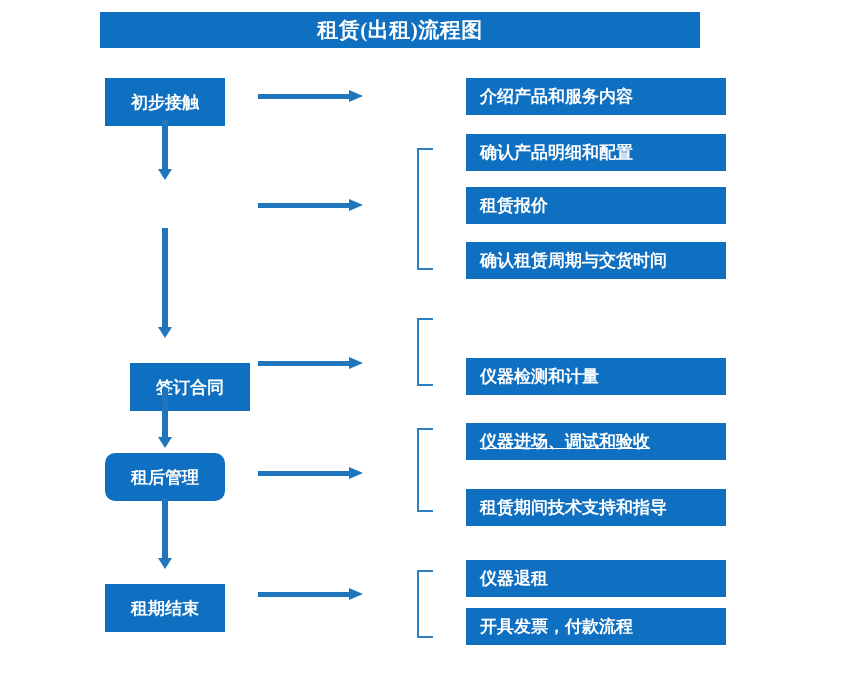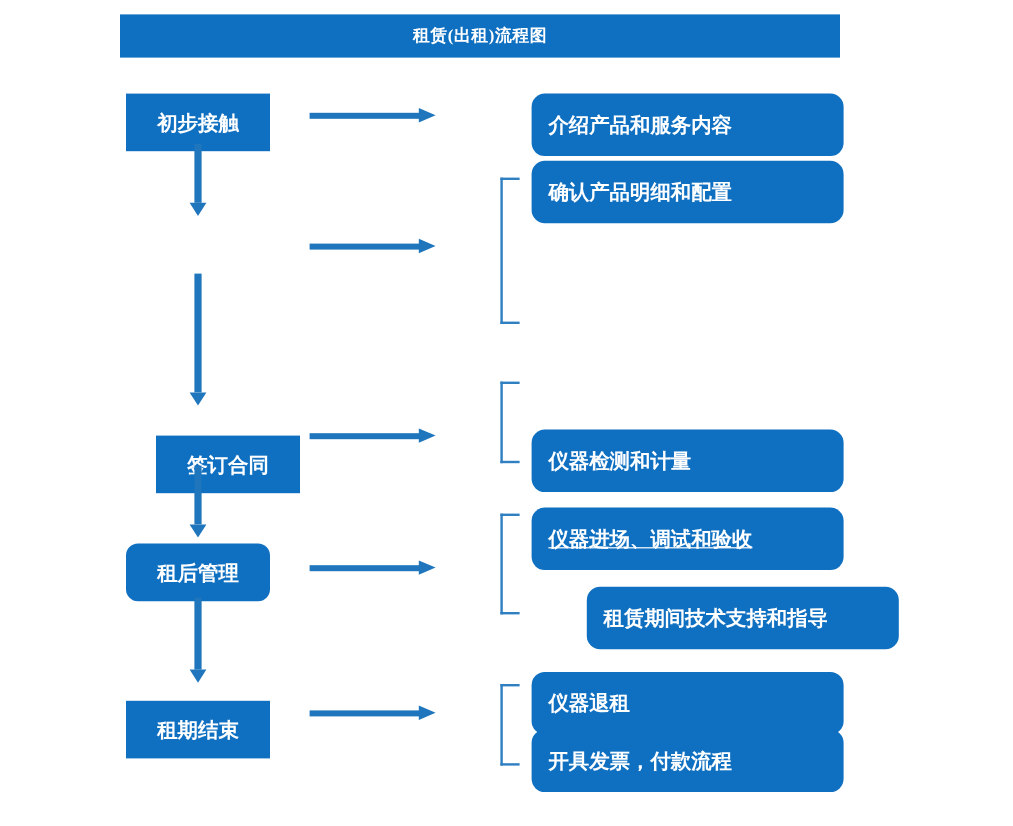--- a/index.html
+++ b/index.html
@@ -24,21 +24,21 @@
     position: absolute;
     left: 100px;
     top: 12px;
     width: 600px;
     height: 36px;
     background: #0F6FC0;
     color: #ffffff;
     display: flex;
     align-items: center;
     justify-content: center;
-    font-size: 14px;
+    font-size: 21px;
     font-weight: bold;
     letter-spacing: 0.5px;
   }
 
   
   .node {
     position: absolute;
     background: #0F6FC0;
     color: #ffffff;
     display: flex;
@@ -48,27 +48,26 @@
   }
   .node.stage {
     width: 120px;
     height: 48px;
     left: 105px;
     justify-content: center;
     font-size: 17px;
   }
   .node.task {
     width: 260px;
-    height: 52px;
-    left: 443px;
+    height: 37px;
+    left: 466px;
     justify-content: flex-start;
     padding-left: 14px;
     box-sizing: border-box;
     font-size: 17px;
-    border-radius: 11px;
   }
 
   
   .h-arrow {
     position: absolute;
     height: 12px;
     width: 105px;
     left: 258px;
   }
   .h-arrow .shaft {
@@ -191,26 +190,28 @@
   <div class="bracket" style="top:318px; height:68px;"></div>
 
   <div class="bracket" style="top:428px; height:84px;"></div>
 
   <div class="bracket" style="top:570px; height:68px;"></div>
 
   <div class="node task" style="top:78px;">介绍产品和服务内容</div>
 
   <div class="node task" style="top:134px;">确认产品明细和配置</div>
 
-
+  <div class="node task" style="top:187px;">租赁报价</div>
+
+  <div class="node task" style="top:242px;">确认租赁周期与交货时间</div>
 
 
   <div class="node task" style="top:358px;">仪器检测和计量</div>
 
   <div class="node task" style="top:423px;text-decoration:underline;">仪器进场、调试和验收</div>
 
-  <div class="node task" style="top:489px;margin-left:46px;">租赁期间技术支持和指导</div>
+  <div class="node task" style="top:489px;">租赁期间技术支持和指导</div>
 
   <div class="node task" style="top:560px;">仪器退租</div>
 
   <div class="node task" style="top:608px;">开具发票，付款流程</div>
 
 </div>
 
 </body></html>

